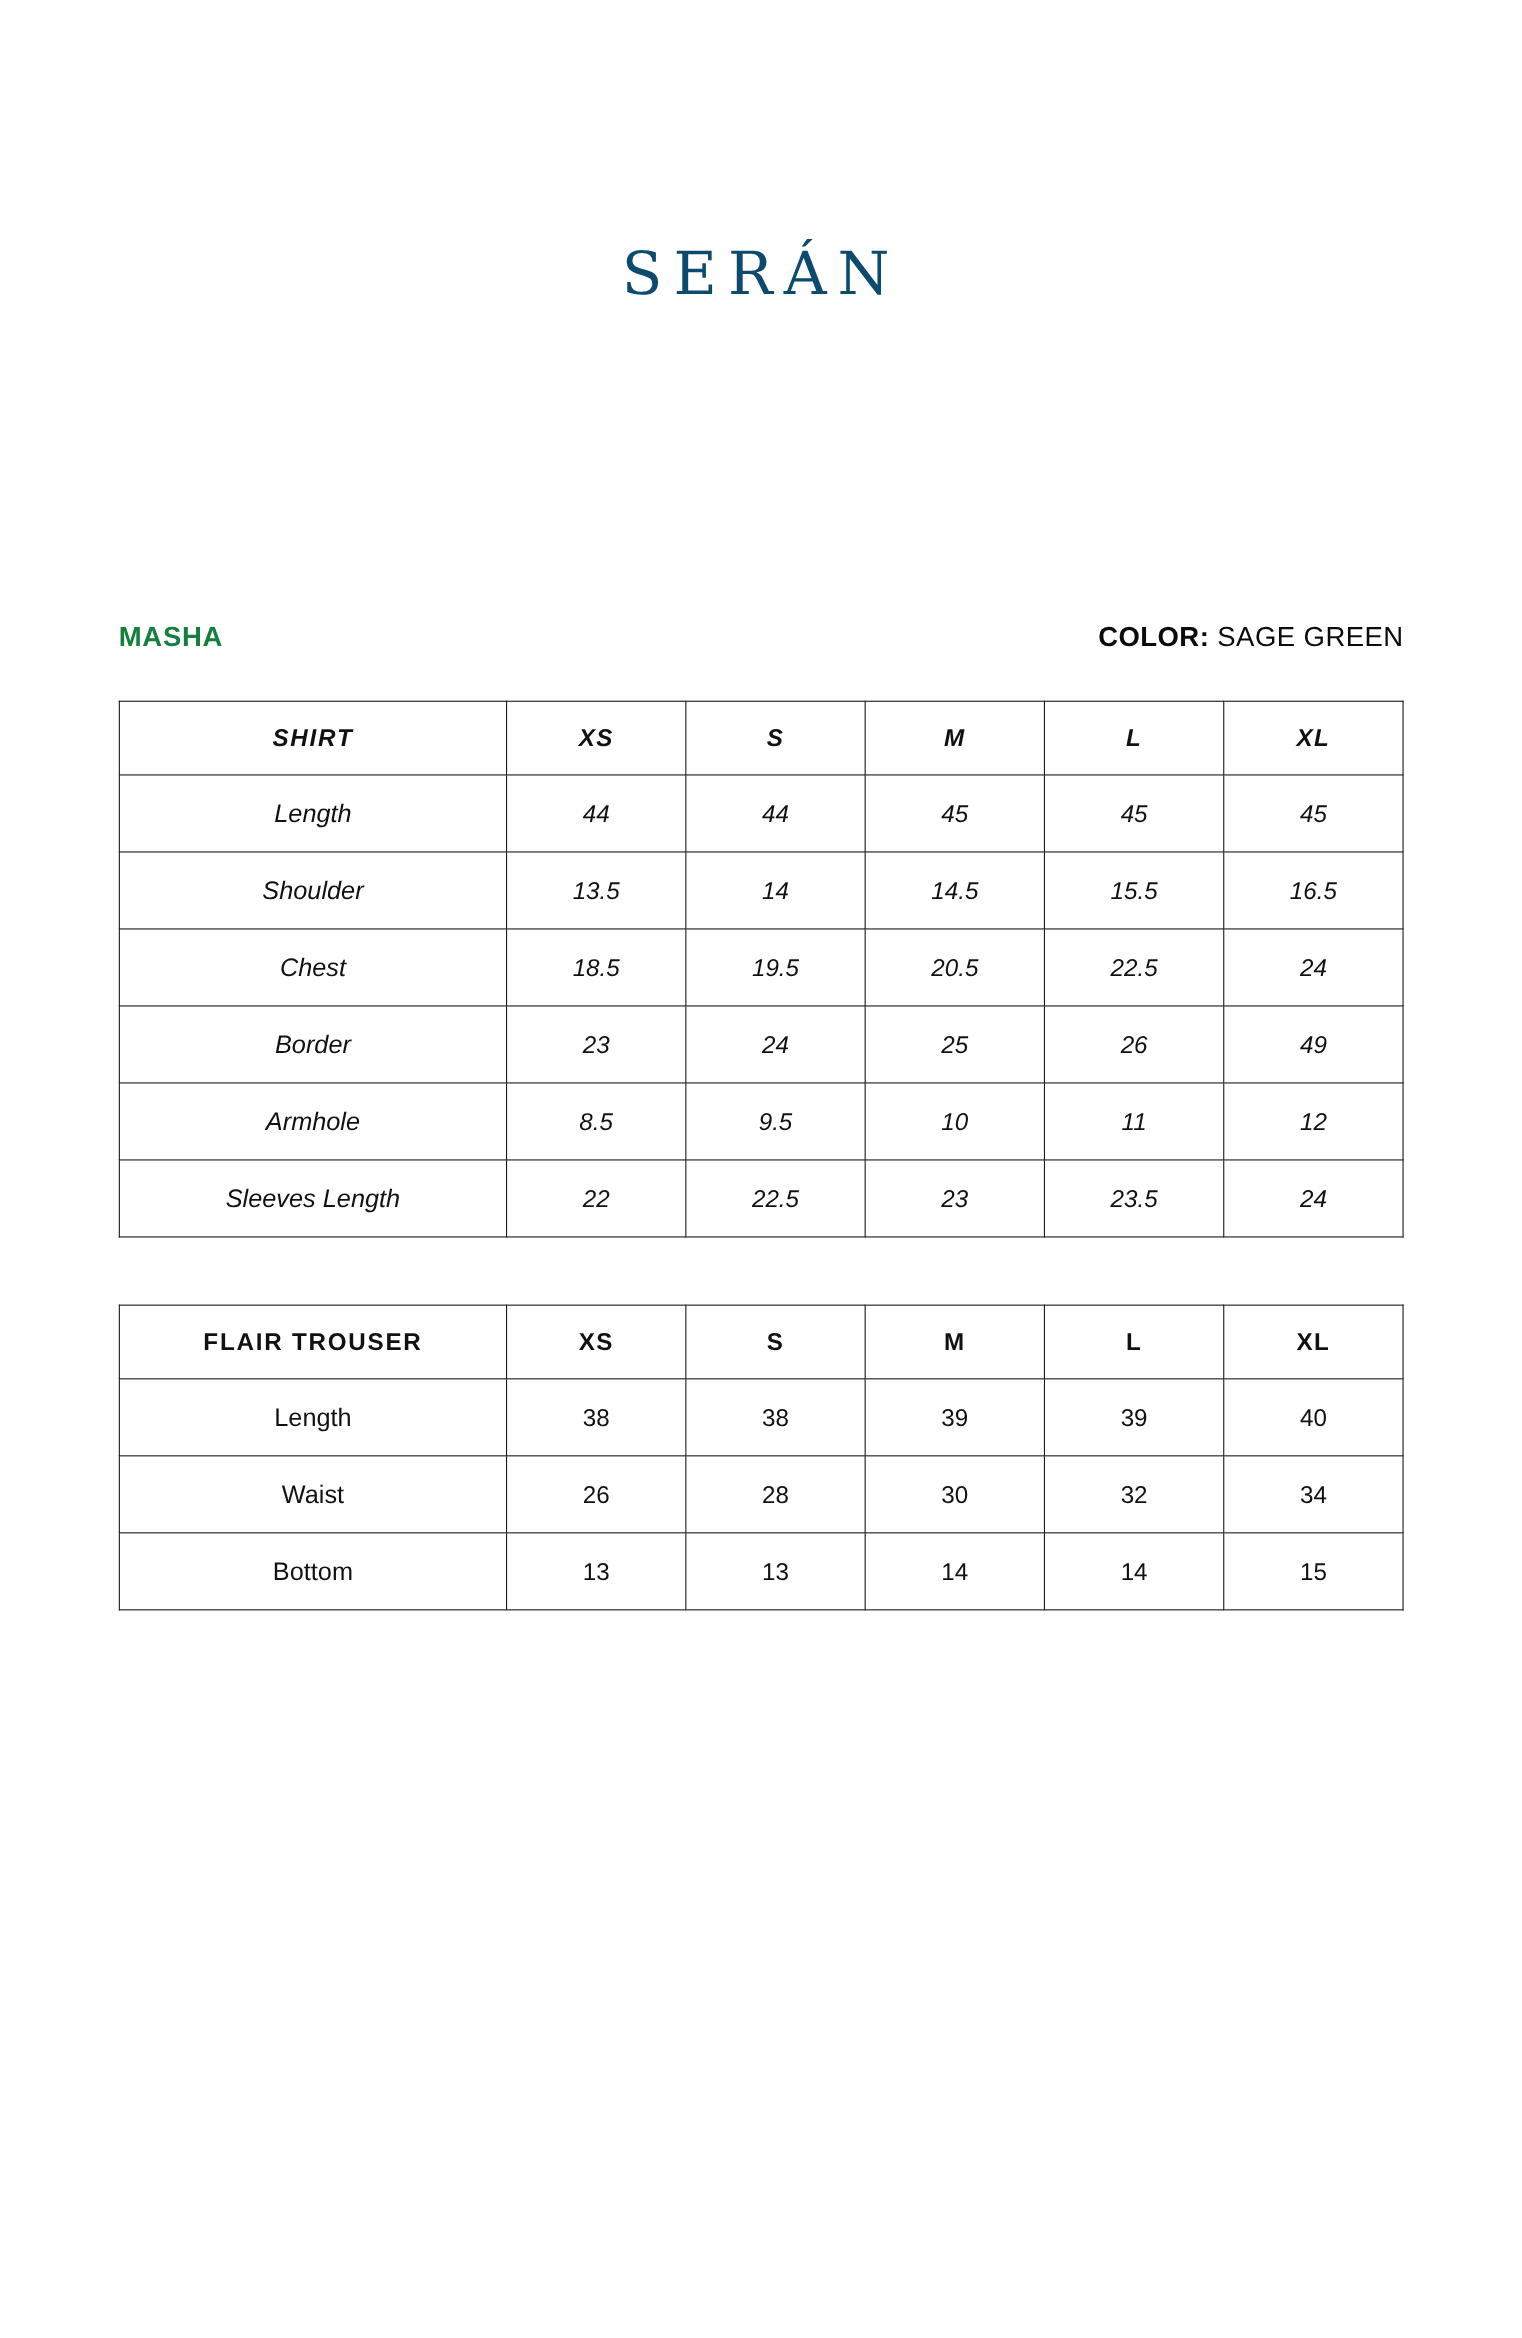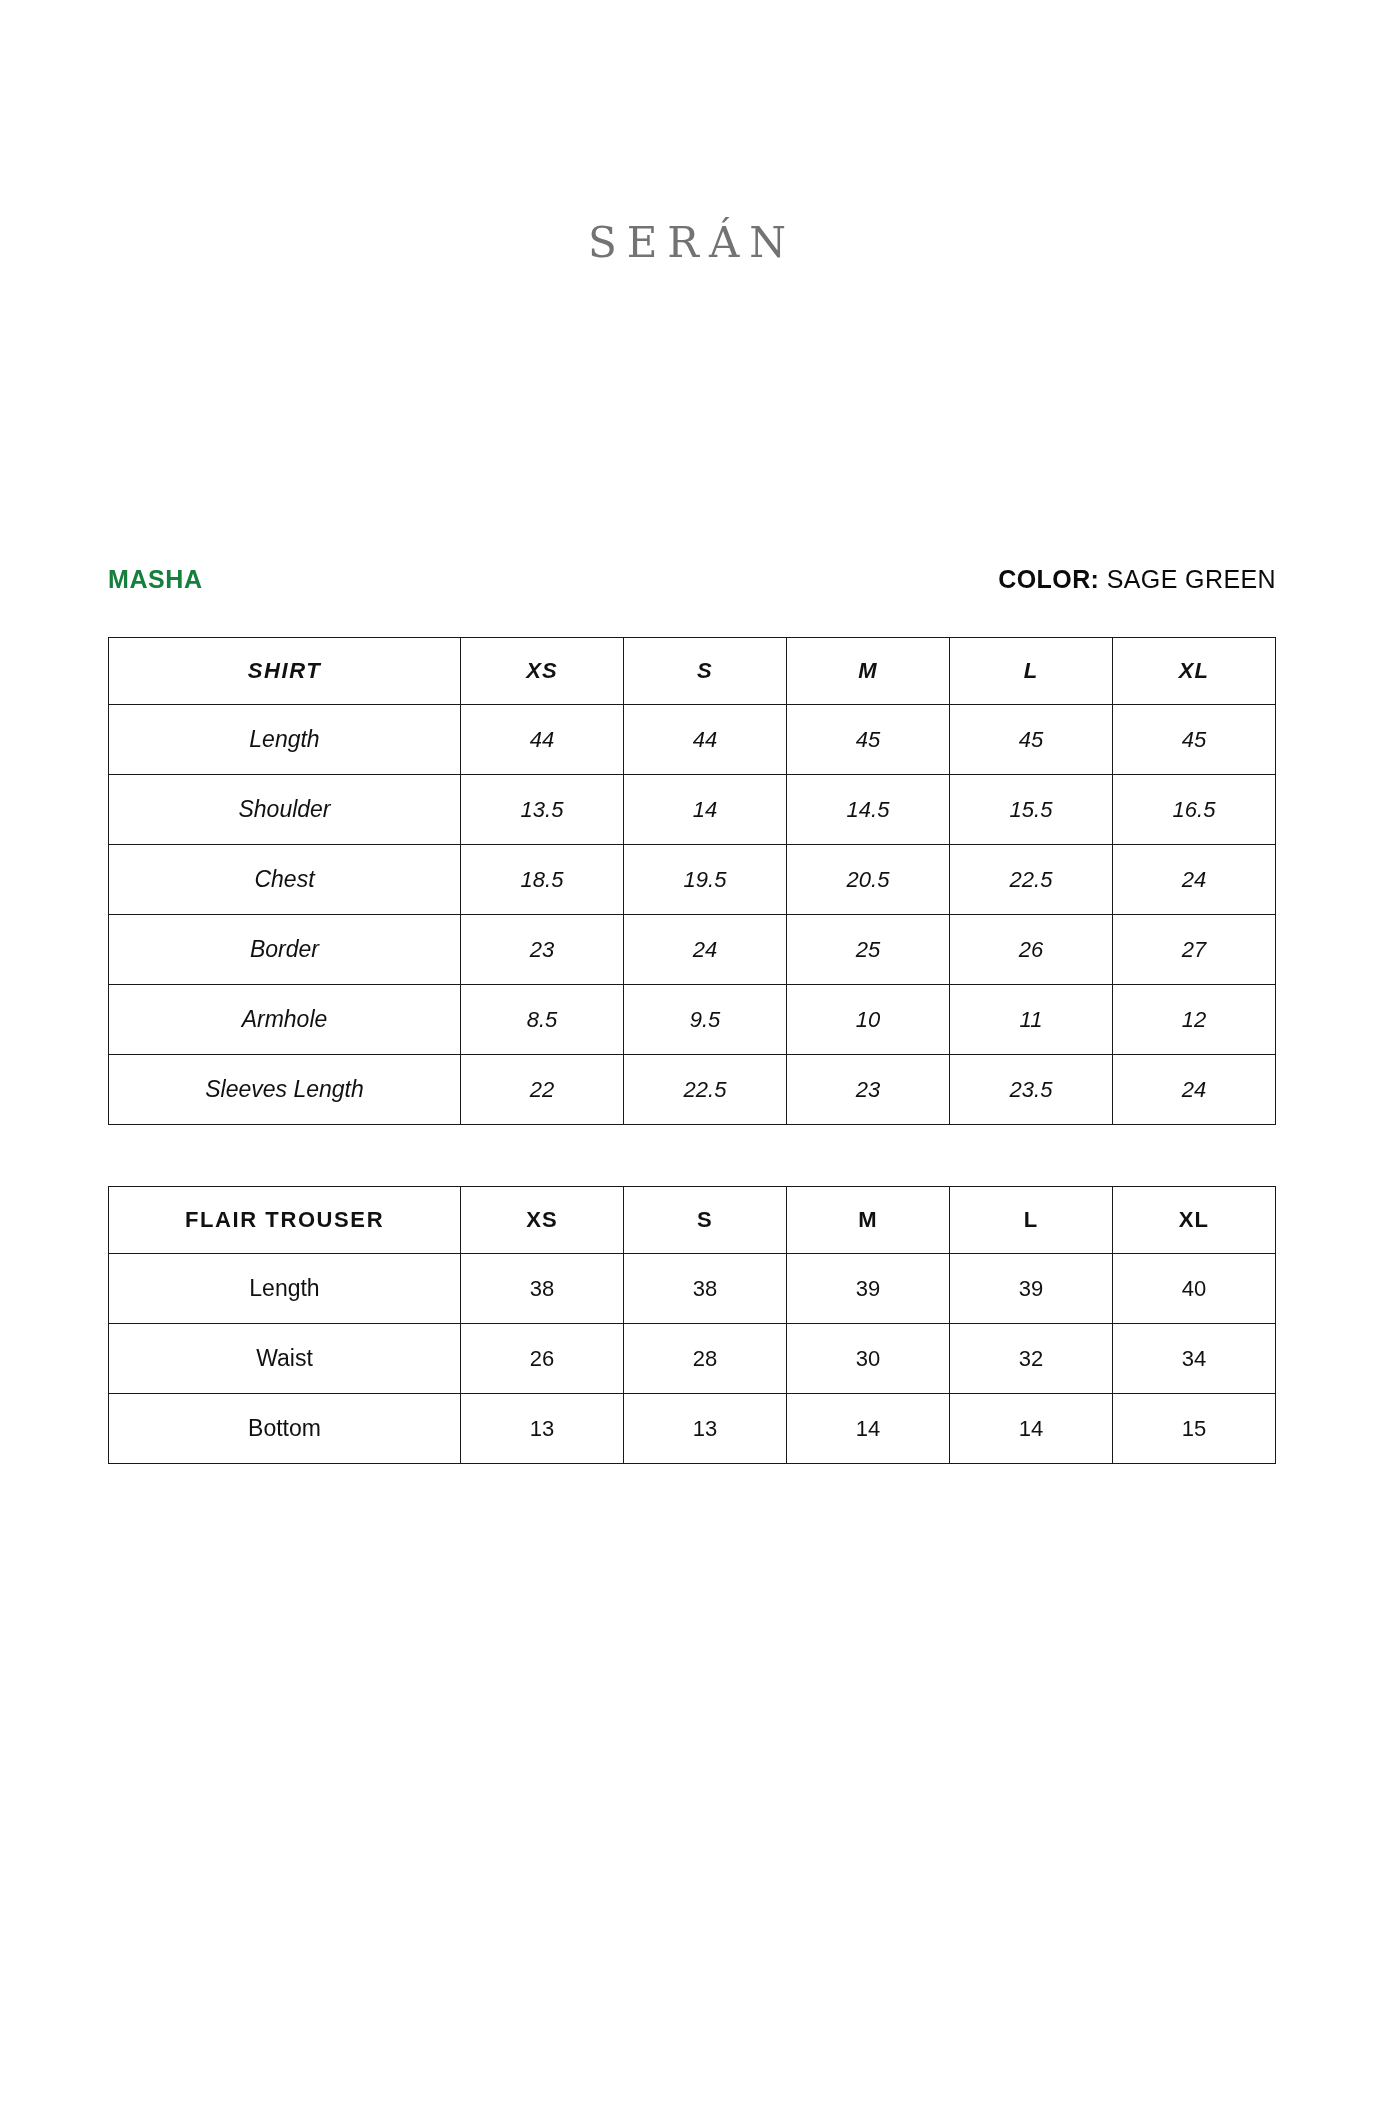--- a/index.html
+++ b/index.html
@@ -21,24 +21,24 @@
     position: relative;
     box-sizing: border-box;
   }
   .brand {
     position: absolute;
     top: 222px;
     left: 0;
     width: 1384px;
     text-align: center;
     font-family: "DejaVu Serif", serif;
-    font-size: 42px;
+    font-size: 54px;
     letter-spacing: 10px;
     font-weight: 400;
-    color: #737373;
+    color: #0c4a6e;
     line-height: 1;
   }
   .meta-row {
     position: absolute;
     top: 565px;
     left: 108px;
     width: 1168px;
     display: flex;
     align-items: baseline;
     justify-content: space-between;
@@ -157,21 +157,21 @@
           <td>20.5</td>
           <td>22.5</td>
           <td>24</td>
         </tr>
         <tr>
           <td class="label">Border</td>
           <td>23</td>
           <td>24</td>
           <td>25</td>
           <td>26</td>
-          <td>27</td>
+          <td>49</td>
         </tr>
         <tr>
           <td class="label">Armhole</td>
           <td>8.5</td>
           <td>9.5</td>
           <td>10</td>
           <td>11</td>
           <td>12</td>
         </tr>
         <tr>

